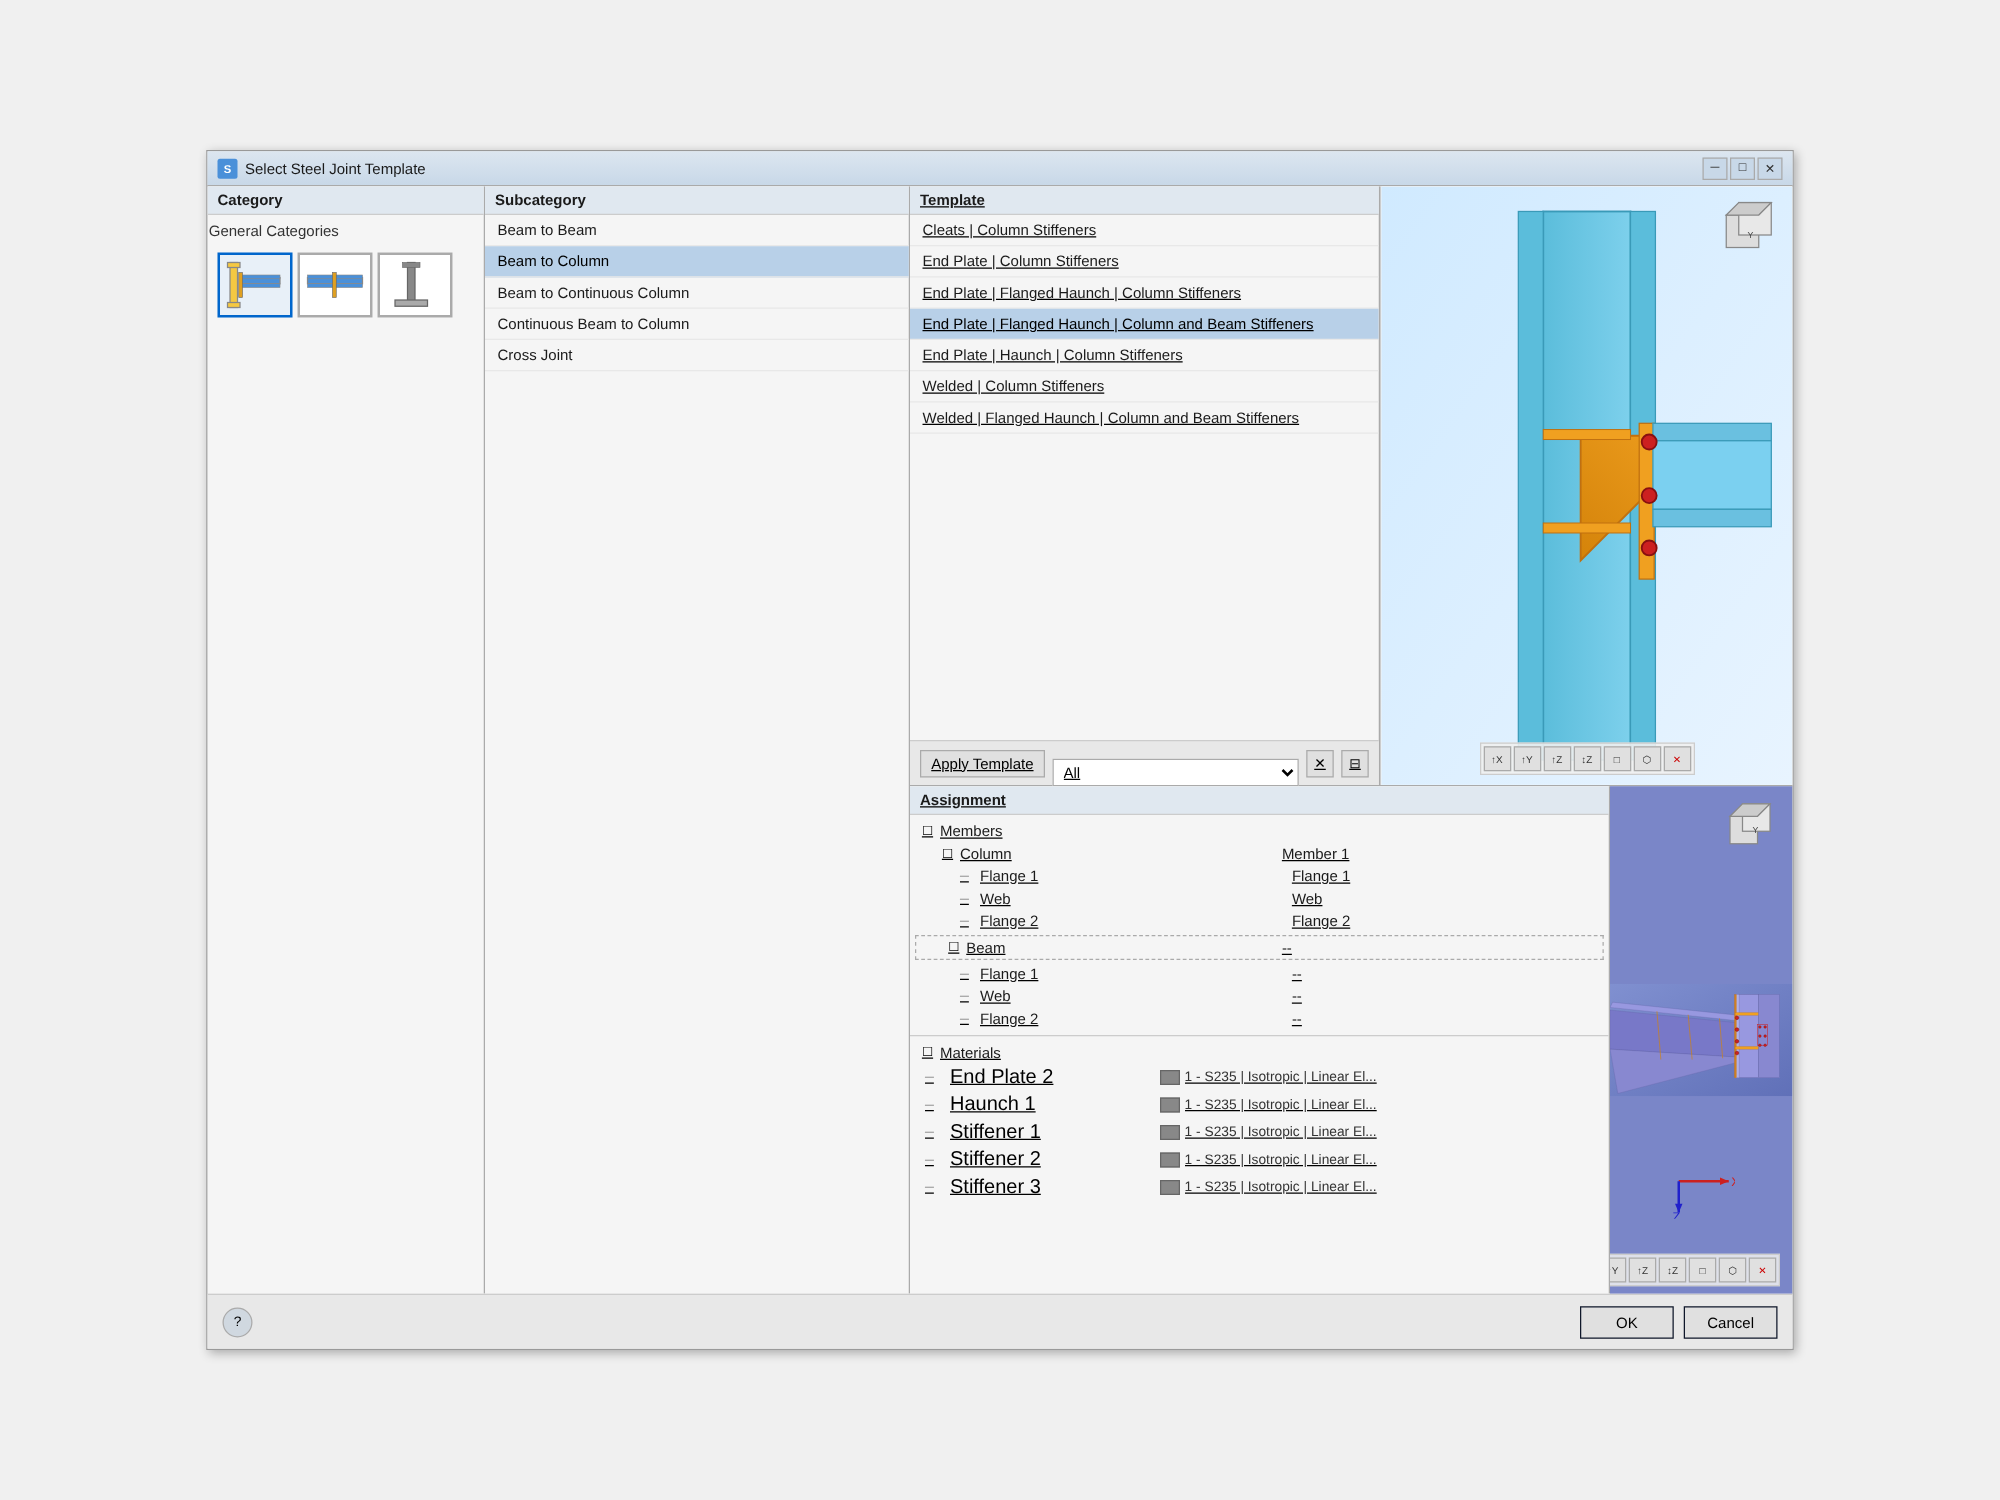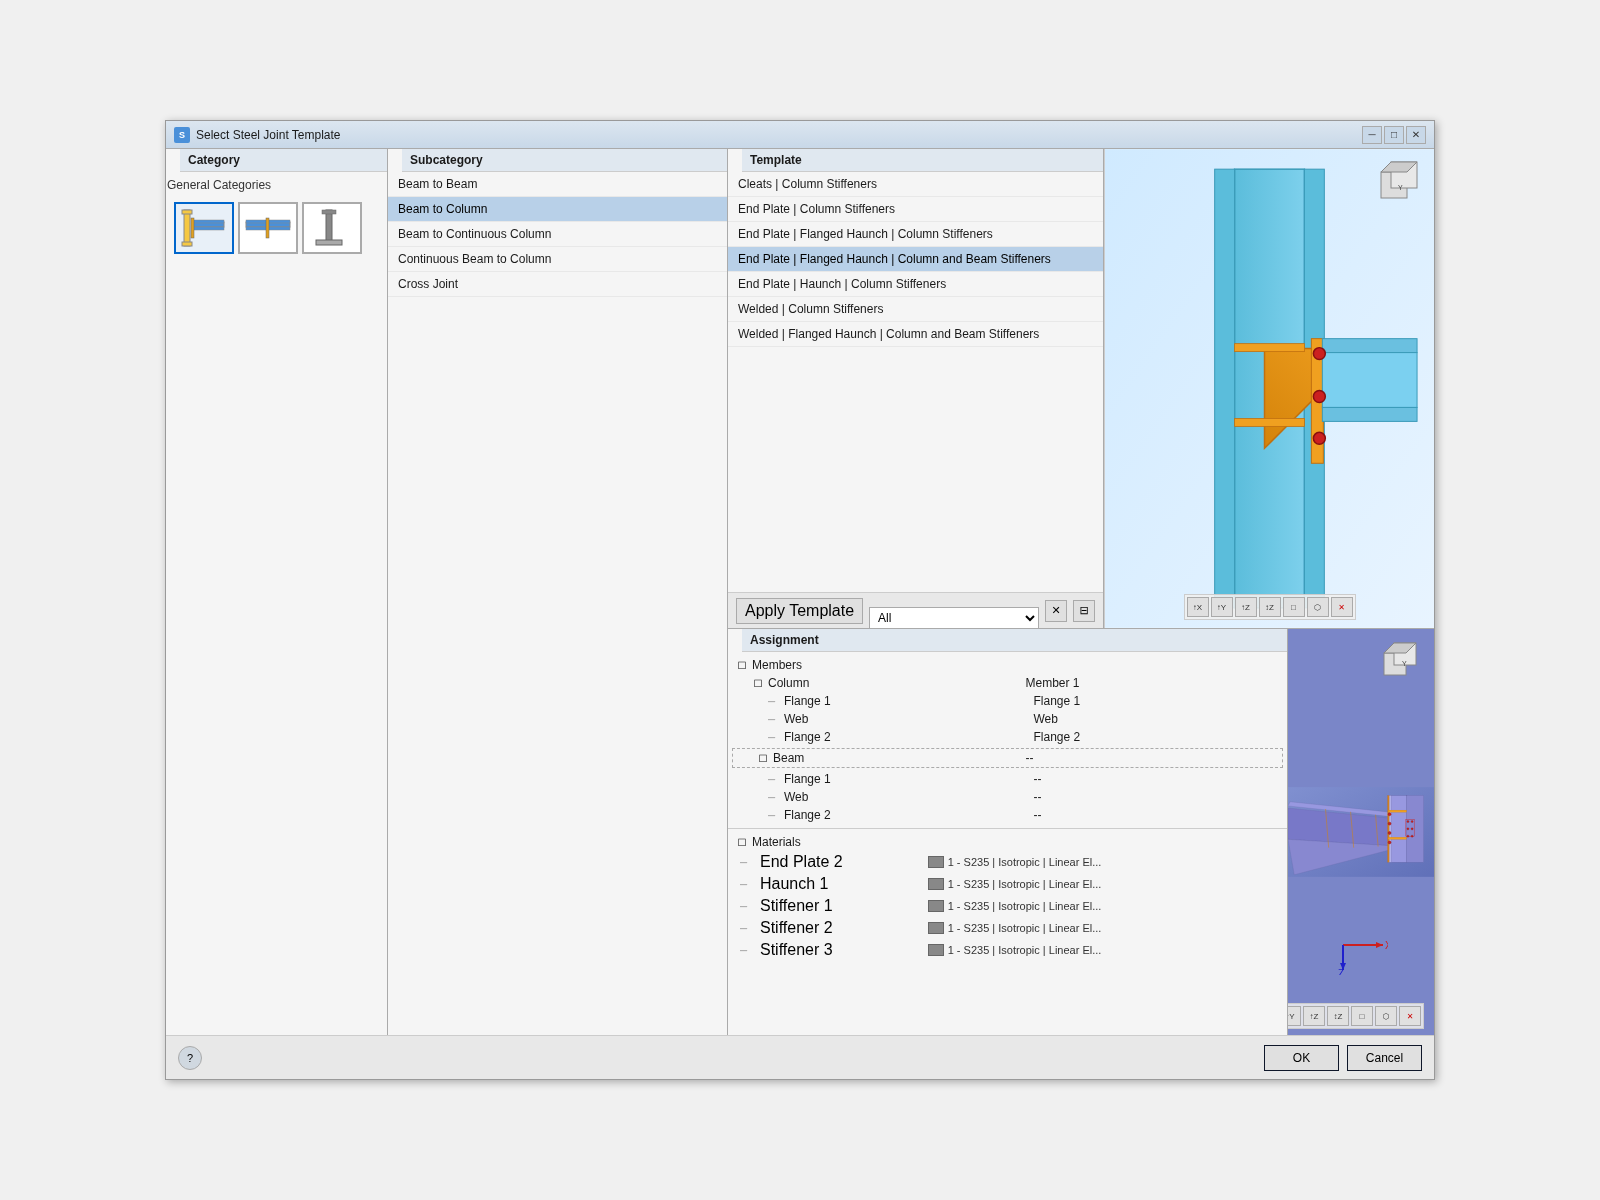--- a/index.html
+++ b/index.html
@@ -88,21 +88,20 @@
       flex-direction: column;
     }
 
     .panel-header {
       background: #e0e8f0;
       padding: 4px 8px;
       font-weight: bold;
       font-size: 12px;
       border-bottom: 1px solid #ccc;
       color: #1a1a1a;
-      margin-left: 14px;
     }
 
     .general-categories-label {
       padding: 6px 1px;
       font-size: 12px;
       color: #333;
     }
 
     .category-icons {
       display: flex;
@@ -152,20 +151,21 @@
       color: #1a1a1a;
       border-bottom: 1px solid #e8e8e8;
     }
     .list-item.selected { background: #b8d0e8; color: #000; }
 
     
     .panel-right {
       flex: 1;
       display: flex;
       flex-direction: column;
+      text-decoration: underline;
     }
 
     .panel-top-right {
       display: flex;
       height: 480px;
       border-bottom: 1px solid #aaa;
     }
 
     
     .panel-template {
@@ -189,21 +189,21 @@
       border-top: 1px solid #ccc;
       gap: 6px;
       height: 36px;
     }
 
     .apply-template-btn {
       background: #e0e0e0;
       border: 1px solid #aaa;
       padding: 3px 8px;
       cursor: pointer;
-      font-size: 16px;
+      font-size: 12px;
     }
 
     .dropdown-select {
       height: 22px;
       border: 1px solid #aaa;
       background: white;
       font-size: 12px;
       padding: 0 4px;
       flex: 1;
       margin-top: 14px;

